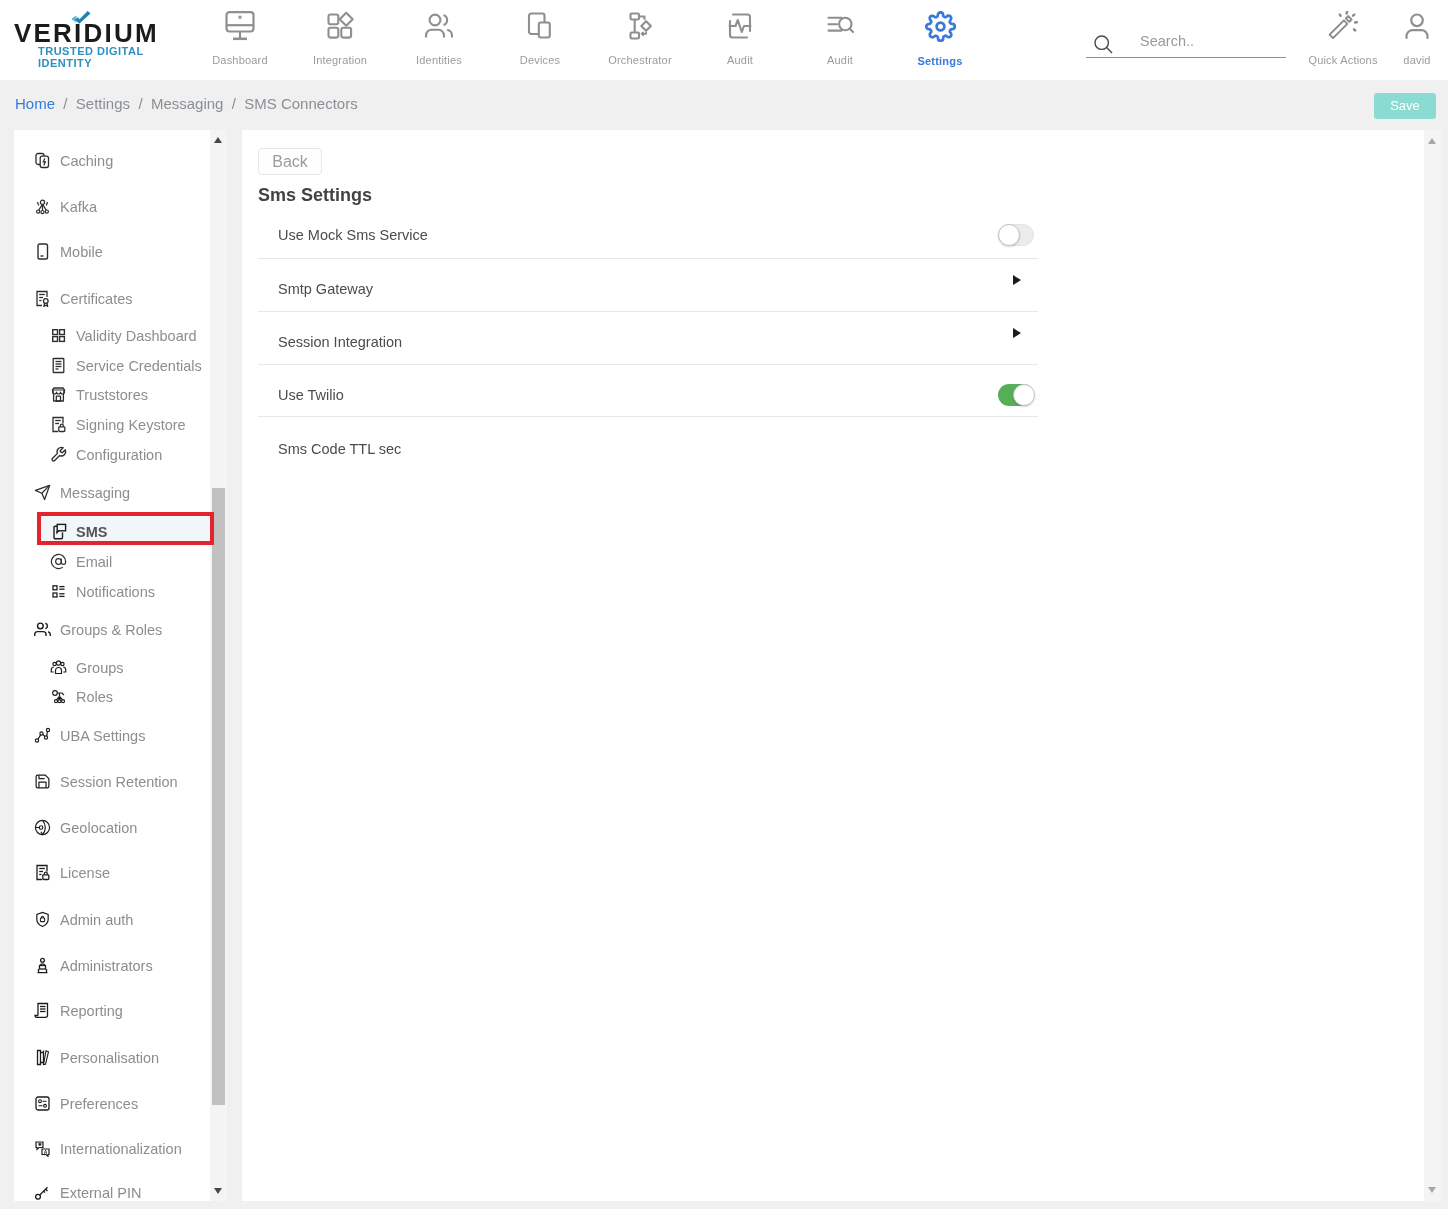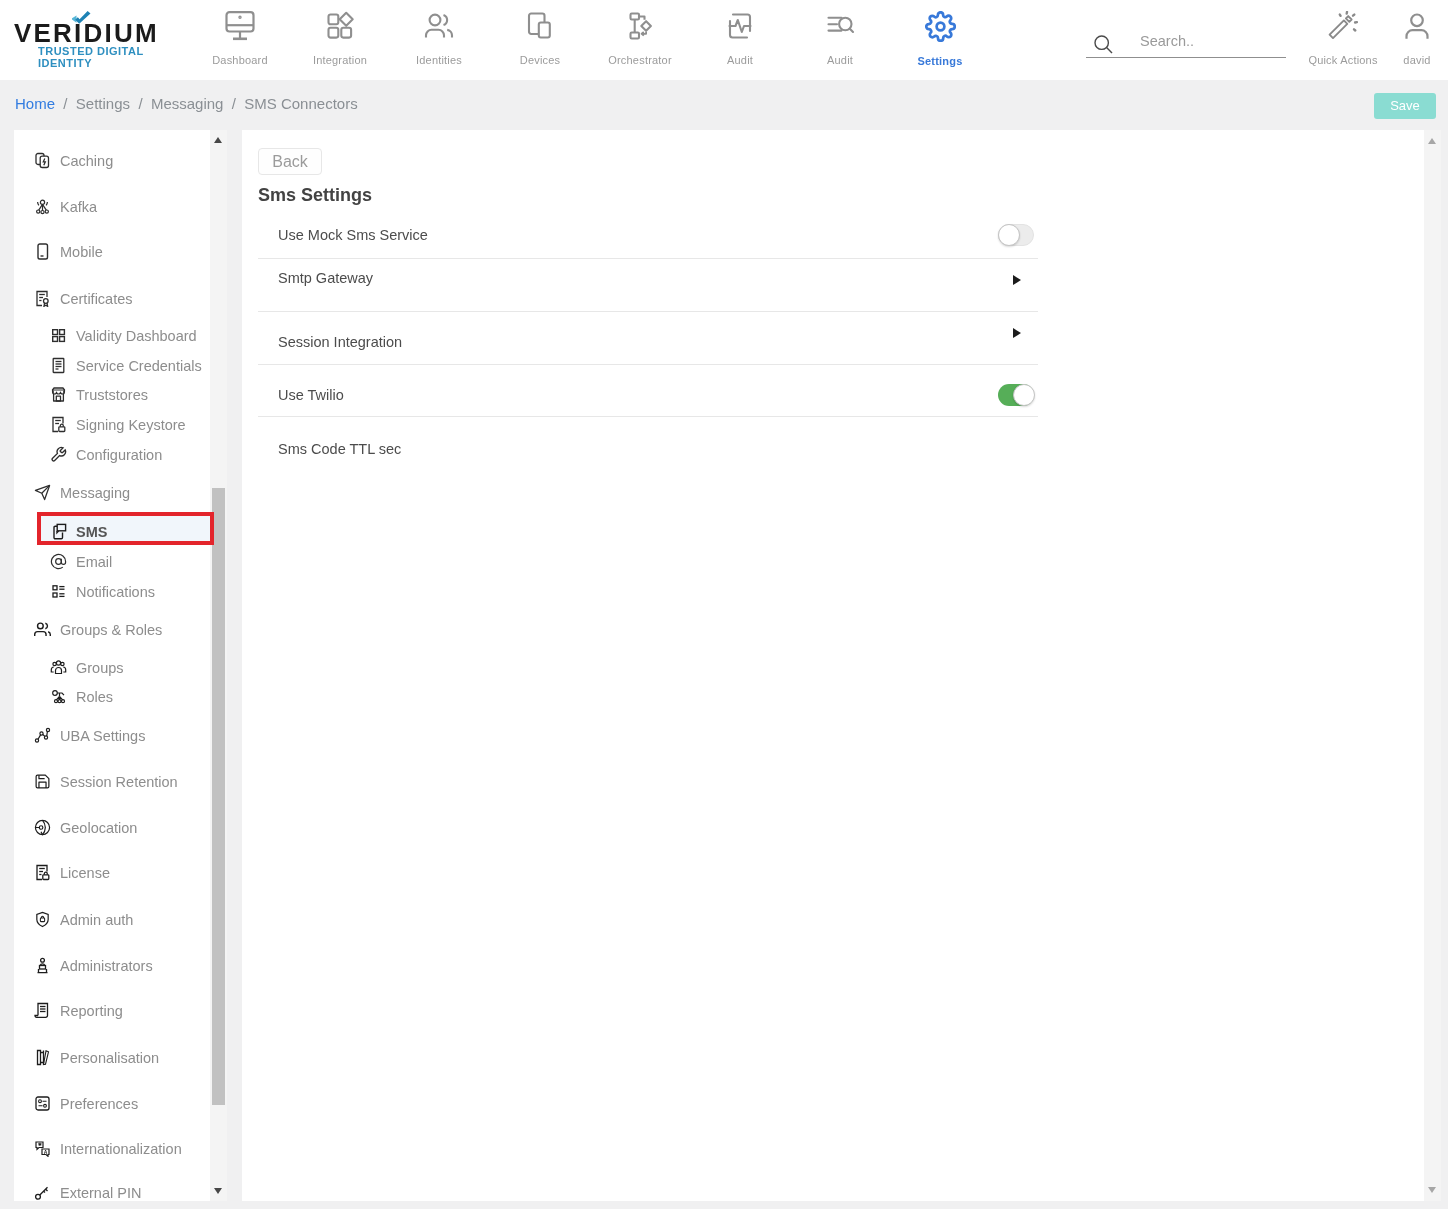--- a/index.html
+++ b/index.html
@@ -436,21 +436,21 @@
     <div class="sarrow down" style="bottom:7px;"></div>
   </div>
   <div id="main"></div>
   <div id="backbtn">Back</div>
   <div id="h1">Sms Settings</div>
   <div class="rowlbl" style="top:235px;text-align:right;">Use Mock Sms Service</div>
   <div class="toggle off" style="top:224px;">
       <div class="knob"></div>
     </div>
   <div class="sep" style="top:258px;"></div>
-  <div class="rowlbl" style="top:278px;">Smtp Gateway</div>
+  <div class="rowlbl" style="top:289px;">Smtp Gateway</div>
   <div class="tri" style="left:1013px; top:275px;"></div>
   <div class="sep" style="top:311px;"></div>
   <div class="rowlbl" style="top:342px;">Session Integration</div>
   <div class="tri" style="left:1013px; top:328px;"></div>
   <div class="sep" style="top:364px;"></div>
   <div class="rowlbl" style="top:395px;">Use Twilio</div>
   <div class="toggle on" style="top:384px;">
       <div class="knob"></div>
     </div>
   <div class="sep" style="top:416px;"></div>

